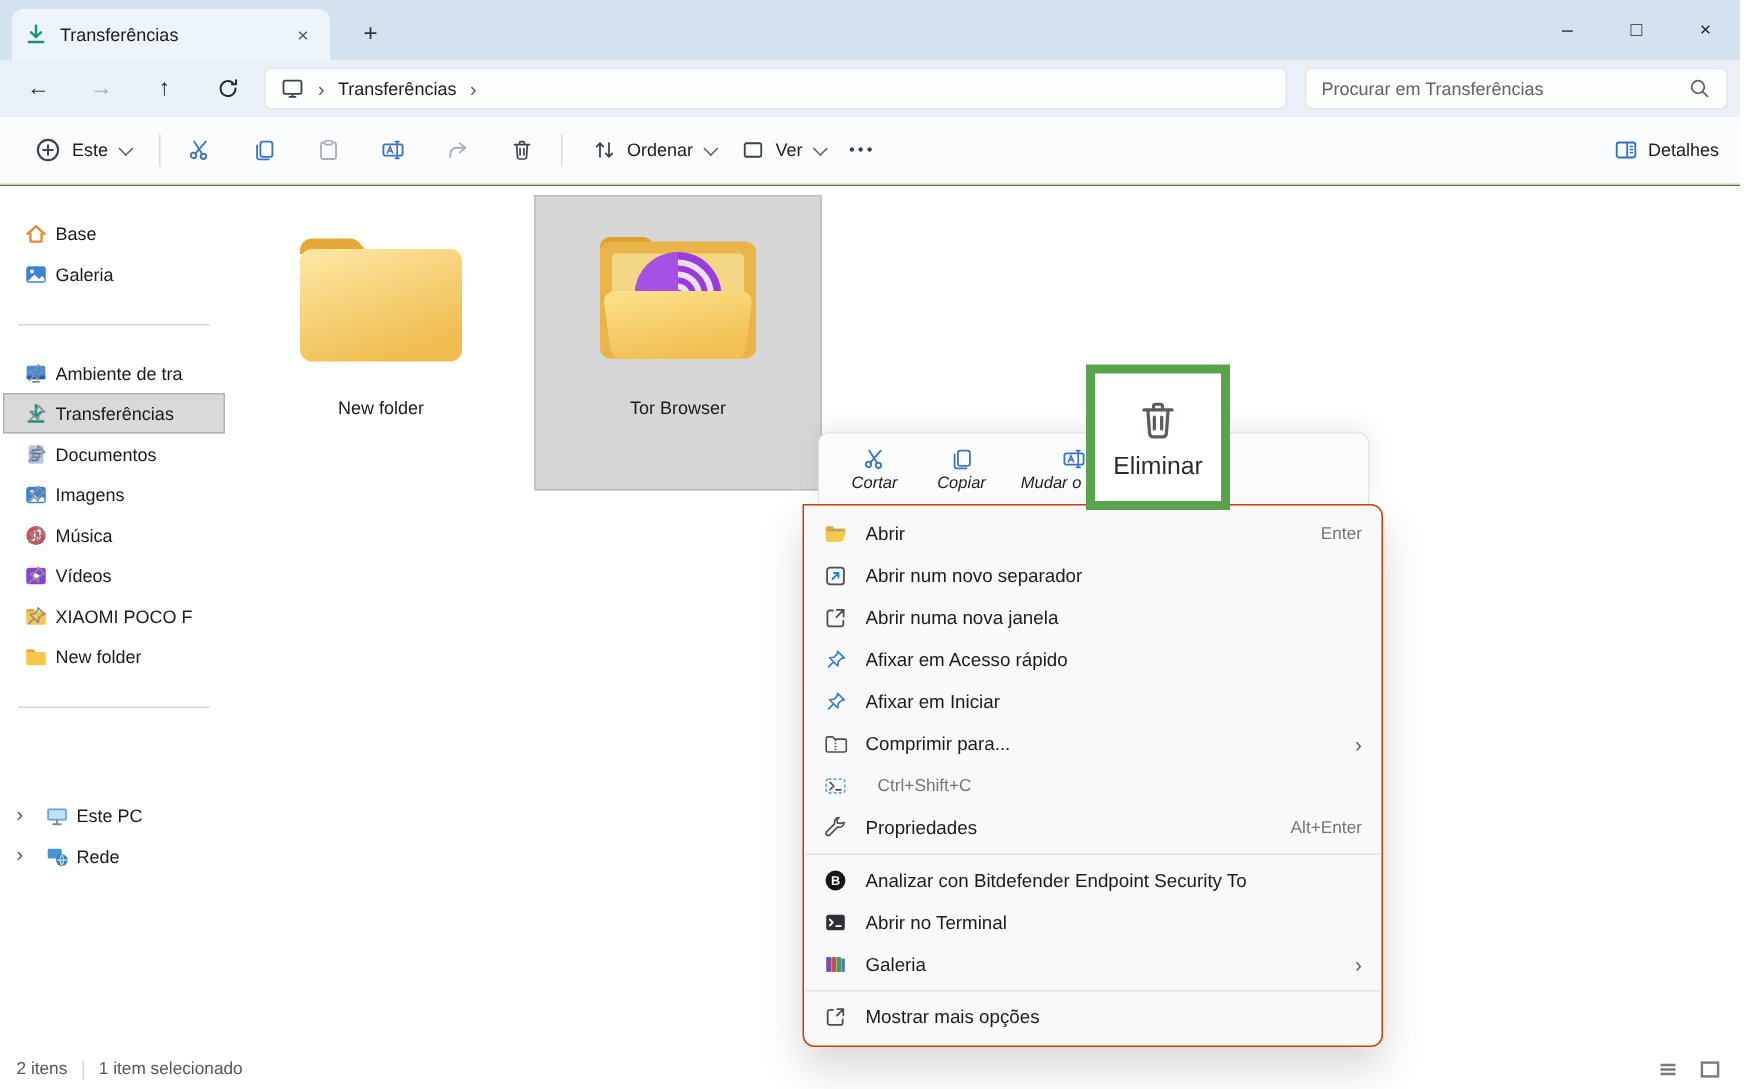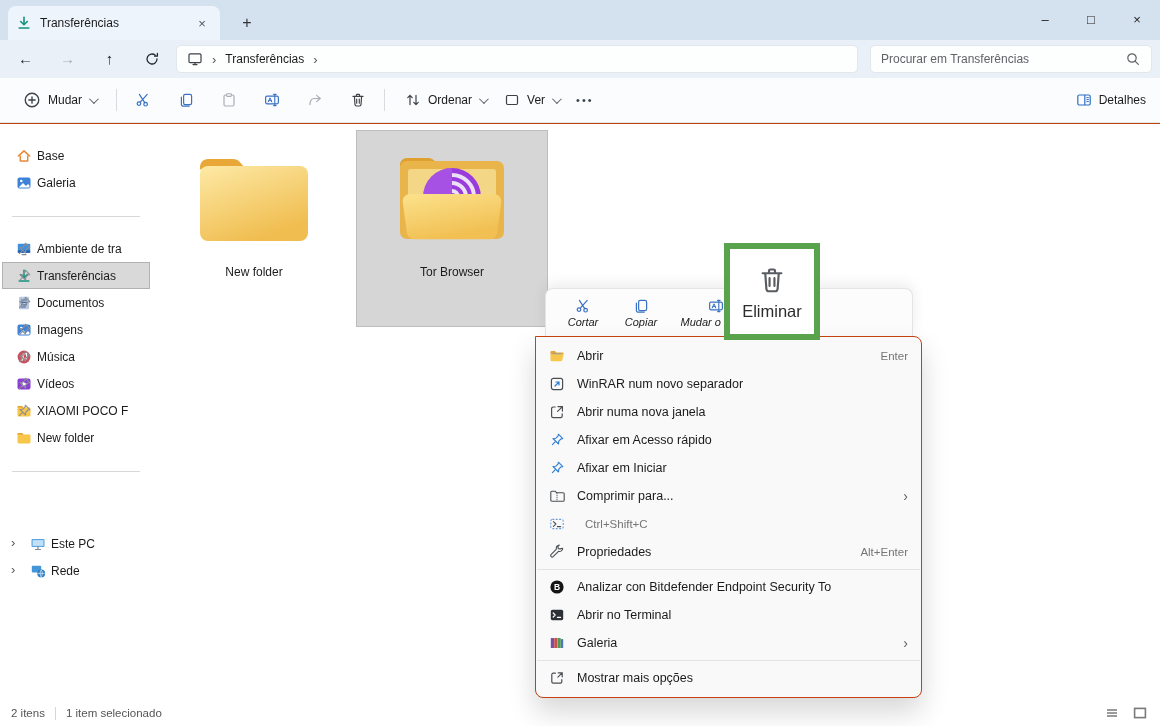--- a/index.html
+++ b/index.html
@@ -1,18 +1,18 @@
 <!DOCTYPE html>
 <html><head>
 <meta charset="utf-8">
 <style>
   * { margin:0; padding:0; box-sizing:border-box; }
   html,body { background:#fff; }
   body { font-family:"Liberation Sans", sans-serif; color:#1b1b1b; }
-  .window { position:relative; width:1160px; height:726px; background:#c2410c; overflow:hidden; }
+  .window { position:relative; width:1160px; height:726px; background:#4d7c0f; overflow:hidden; }
 
   
   .titlebar { position:absolute; left:0; top:0; width:100%; height:40px; background:#d4e2f0; }
   .tab { position:absolute; left:8px; top:6px; width:212px; height:34px; background:#eef4fb;
          border-radius:8px 8px 0 0; display:flex; align-items:center; padding:0 8px; }
   .tab-label { flex:1; font-size:12px; margin-left:8px; white-space:nowrap; overflow:hidden; }
   .tab-close { width:20px; height:20px; display:flex; align-items:center; justify-content:center;
                font-size:13px; color:#555; border-radius:4px; cursor:default; }
   .newtab { position:absolute; left:234px; top:11px; width:26px; height:24px; display:flex;
             align-items:center; justify-content:center; font-size:16px; color:#333; }
@@ -166,21 +166,21 @@
   </div>
 
   <div class="toolbar">
     <div class="tbtn">
       <span class="ic18">
           <svg viewBox="0 0 16 16">
             <circle cx="8" cy="8" r="6" fill="none" stroke="#3b4248" stroke-width="1.2"></circle>
             <path d="M8 5.2v5.6M5.2 8h5.6" stroke="#3b4248" stroke-width="1.2" stroke-linecap="round"></path>
           </svg>
         </span>
-      <span>Mudar</span>
+      <span>Este</span>
       <span class="chev"></span>
     </div>
     <div class="tb-div"></div>
     <div class="tb-icons">
       <div class="tb-ic">
           <span class="ic">
             <svg viewBox="0 0 16 16">
               <circle cx="4" cy="11.6" r="1.8" fill="none" stroke="#3a72c4" stroke-width="1.2"></circle>
               <circle cx="10.6" cy="12.2" r="1.8" fill="none" stroke="#3a72c4" stroke-width="1.2"></circle>
               <path d="M5.3 10.2 12.2 2.4M9.9 10.9 4.4 2.4" stroke="#3a72c4" stroke-width="1.2" fill="none" stroke-linecap="round"></path>
@@ -524,21 +524,21 @@
         <span class="menu-label">Abrir</span>
         <span class="menu-shortcut">Enter</span>
       </div>
       <div class="menu-row">
         <span class="ic">
           <svg viewBox="0 0 16 16">
             <rect x="2.4" y="2.4" width="11.2" height="11.2" rx="2" fill="none" stroke="#4a4f54" stroke-width="1.2"></rect>
             <path d="M6 10 10 6M7 6h3v3" fill="none" stroke="#2f7dd1" stroke-width="1.2" stroke-linecap="round" stroke-linejoin="round"></path>
           </svg>
         </span>
-        <span class="menu-label">WinRAR num novo separador</span>
+        <span class="menu-label">Abrir num novo separador</span>
       </div>
       <div class="menu-row">
         <span class="ic">
           <svg viewBox="0 0 16 16">
             <path d="M6.2 3H4.2A1.6 1.6 0 0 0 2.6 4.6V12a1.6 1.6 0 0 0 1.6 1.6h7.4A1.6 1.6 0 0 0 13.2 12V9.8" fill="none" stroke="#4a4f54" stroke-width="1.2" stroke-linecap="round"></path>
             <path d="M8.9 2.6h4.5v4.5M13.1 2.9 8.6 7.4" fill="none" stroke="#4a4f54" stroke-width="1.2" stroke-linecap="round"></path>
           </svg>
         </span>
         <span class="menu-label">Abrir numa nova janela</span>
       </div>

